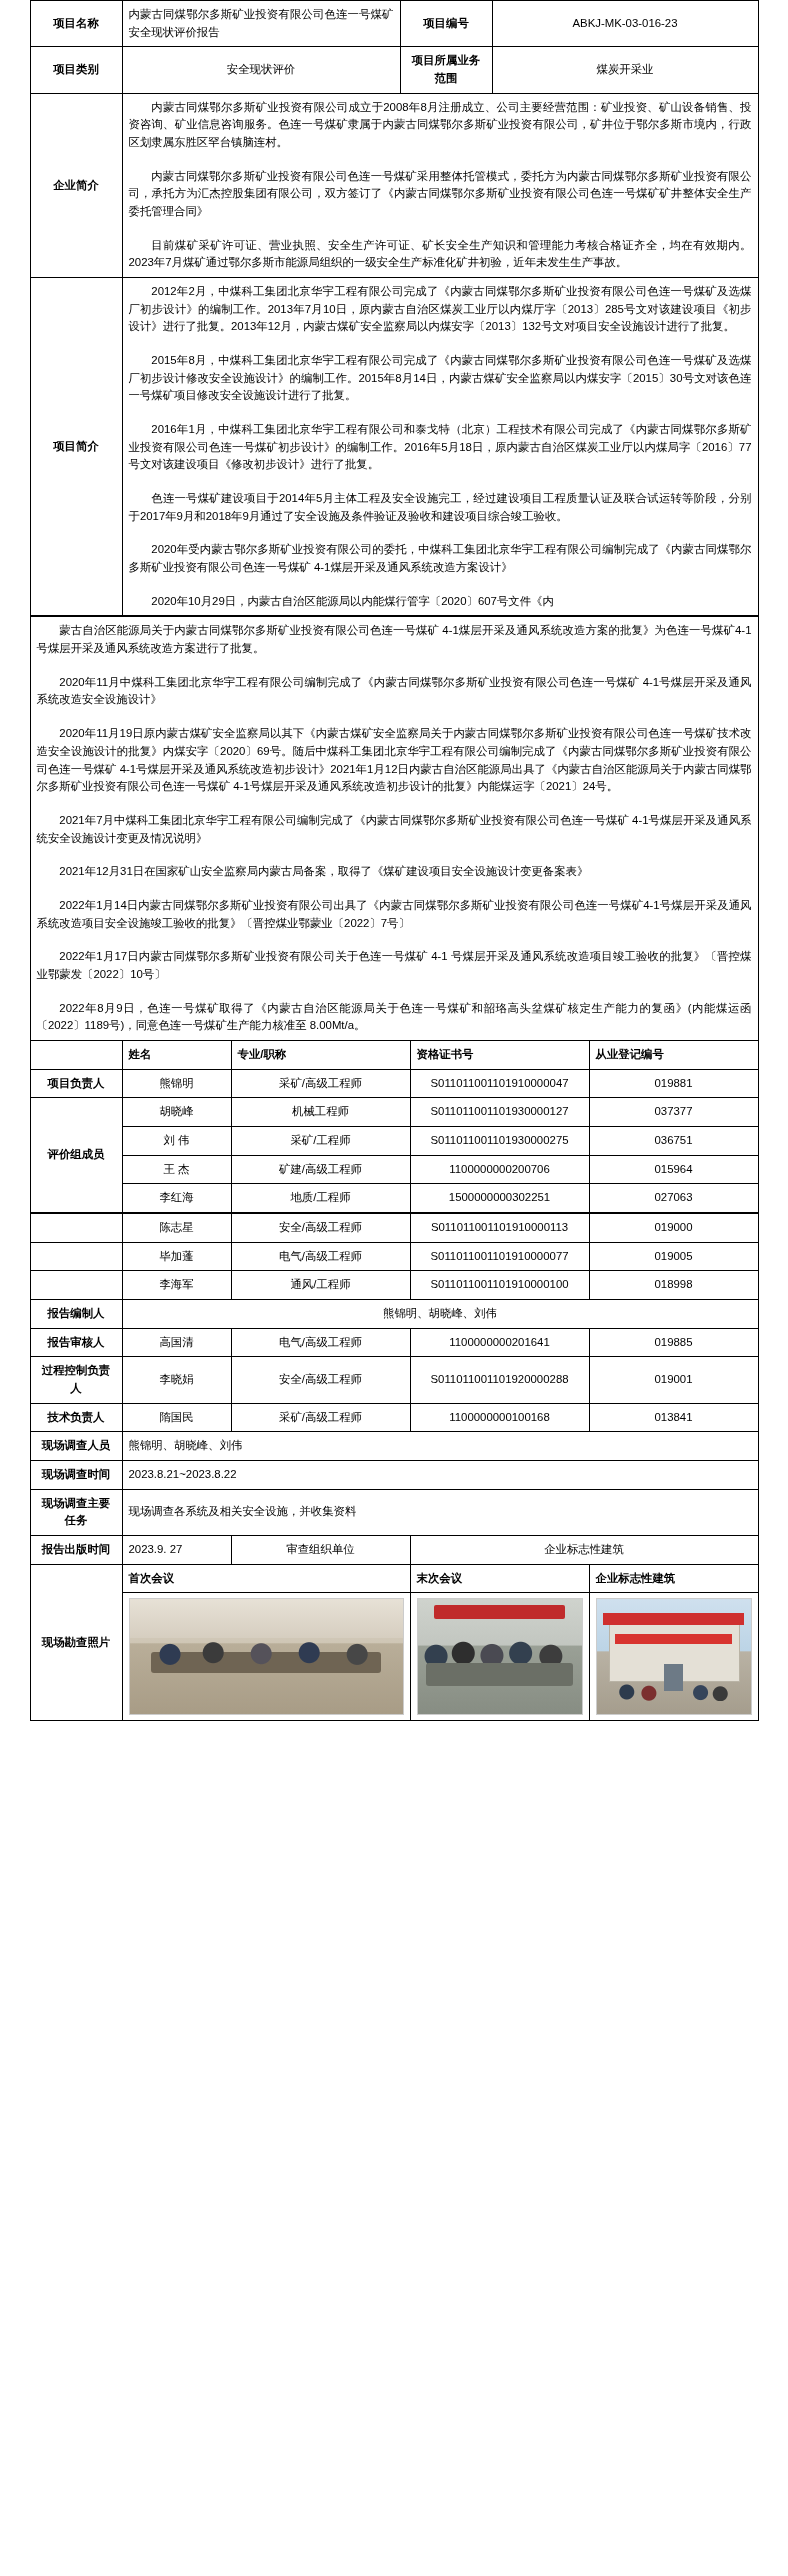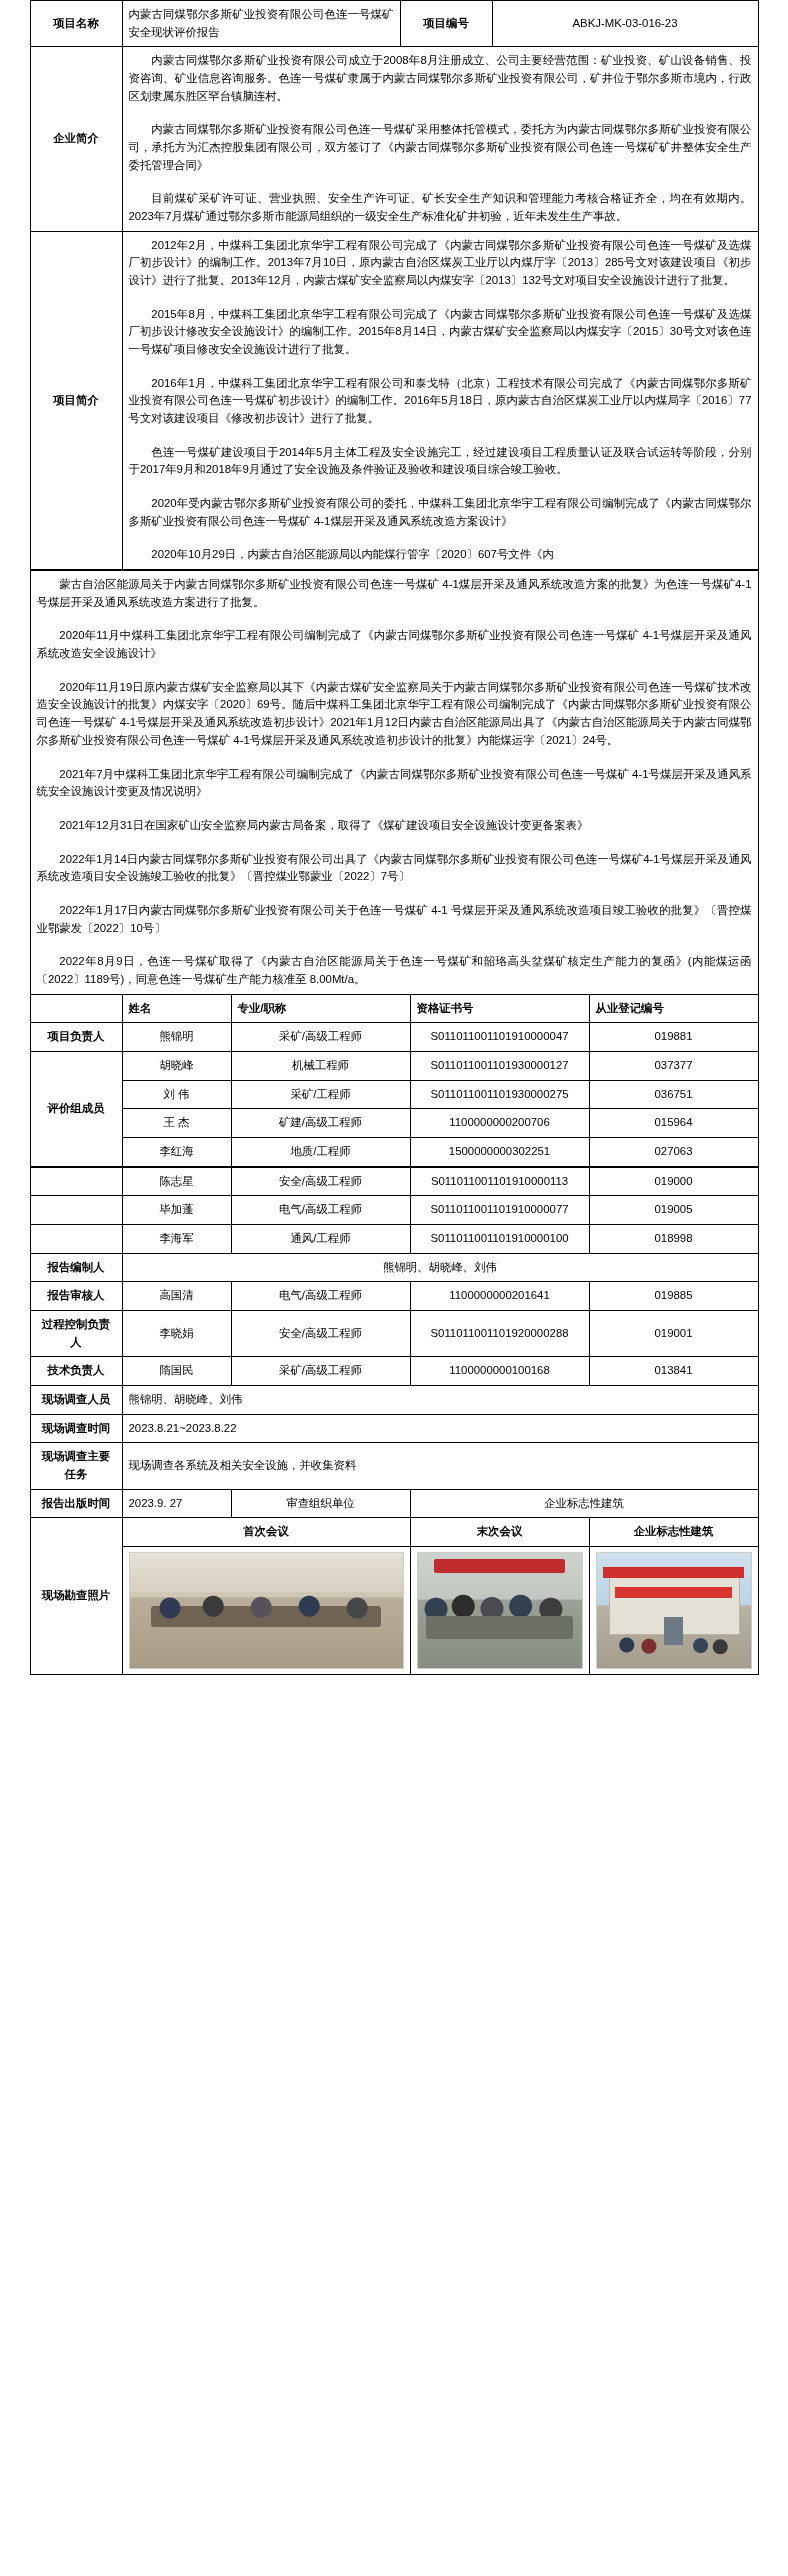--- a/index.html
+++ b/index.html
@@ -11,21 +11,21 @@
   .ctr{text-align:center;}
   .para{text-indent:2em;text-align:justify;margin:0;}
   .para+.para{margin-top:16px;}
   .block1{margin-top:22px;}
   .block2{margin-top:26px;}
   .block3{margin-top:26px;}
   .cellwrap{padding:4px 8px;}
   td.body{font-size:11.4px;line-height:1.6;text-align:justify;}
   .thead td{text-align:left;font-weight:bold;}
   .photos td{padding:0;}
-  .photo-hdr{text-align:center;font-weight:bold;font-size:11.4px;padding:5px 0;}
+  .photo-hdr{font-weight:bold;font-size:11.4px;padding:5px 0;}
   .photo-cell{padding:4px;}
   .photo{width:100%;height:117px;display:block;border:1px solid #ccc;box-sizing:border-box;position:relative;overflow:hidden;}
   
   .ph1{background:linear-gradient(#d9d2c5 0%,#cfc6b5 38%,#b9ae99 39%,#a89c86 100%);}
   .ph1:before{content:"";position:absolute;left:8%;top:46%;width:84%;height:18%;background:#6f6453;border-radius:3px;}
   .ph1:after{content:"";position:absolute;left:0;top:0;width:100%;height:34%;background:linear-gradient(#e7e1d6,#d6cec0);}
   .ph1 .ppl{position:absolute;left:6%;top:30%;width:88%;height:30%;background:
      radial-gradient(circle at 10% 60%, #2f3b52 0 10px, transparent 11px),
      radial-gradient(circle at 28% 55%, #3b3b3b 0 10px, transparent 11px),
      radial-gradient(circle at 48% 58%, #55525a 0 10px, transparent 11px),
@@ -67,20 +67,26 @@
         <col>
       </colgroup>
     <tbody>
       <tr>
         <td class="lbl">项目名称</td>
         <td class="body">内蒙古同煤鄂尔多斯矿业投资有限公司色连一号煤矿安全现状评价报告</td>
         <td class="lbl">项目编号</td>
         <td class="ctr">ABKJ-MK-03-016-23</td>
       </tr>
       <tr>
+        <td class="lbl">项目类别</td>
+        <td class="ctr">安全现状评价</td>
+        <td class="lbl">项目所属业务范围</td>
+        <td class="ctr">煤炭开采业</td>
+      </tr>
+      <tr>
         <td class="lbl">企业简介</td>
         <td class="body" colspan="3">
           <p class="para">内蒙古同煤鄂尔多斯矿业投资有限公司成立于2008年8月注册成立、公司主要经营范围：矿业投资、矿山设备销售、投资咨询、矿业信息咨询服务。色连一号煤矿隶属于内蒙古同煤鄂尔多斯矿业投资有限公司，矿井位于鄂尔多斯市境内，行政区划隶属东胜区罕台镇脑连村。</p>
           <p class="para">内蒙古同煤鄂尔多斯矿业投资有限公司色连一号煤矿采用整体托管模式，委托方为内蒙古同煤鄂尔多斯矿业投资有限公司，承托方为汇杰控股集团有限公司，双方签订了《内蒙古同煤鄂尔多斯矿业投资有限公司色连一号煤矿矿井整体安全生产委托管理合同》</p>
           <p class="para">目前煤矿采矿许可证、营业执照、安全生产许可证、矿长安全生产知识和管理能力考核合格证齐全，均在有效期内。2023年7月煤矿通过鄂尔多斯市能源局组织的一级安全生产标准化矿井初验，近年未发生生产事故。</p>
         </td>
       </tr>
       <tr>
         <td class="lbl">项目简介</td>
         <td class="body" colspan="3">

